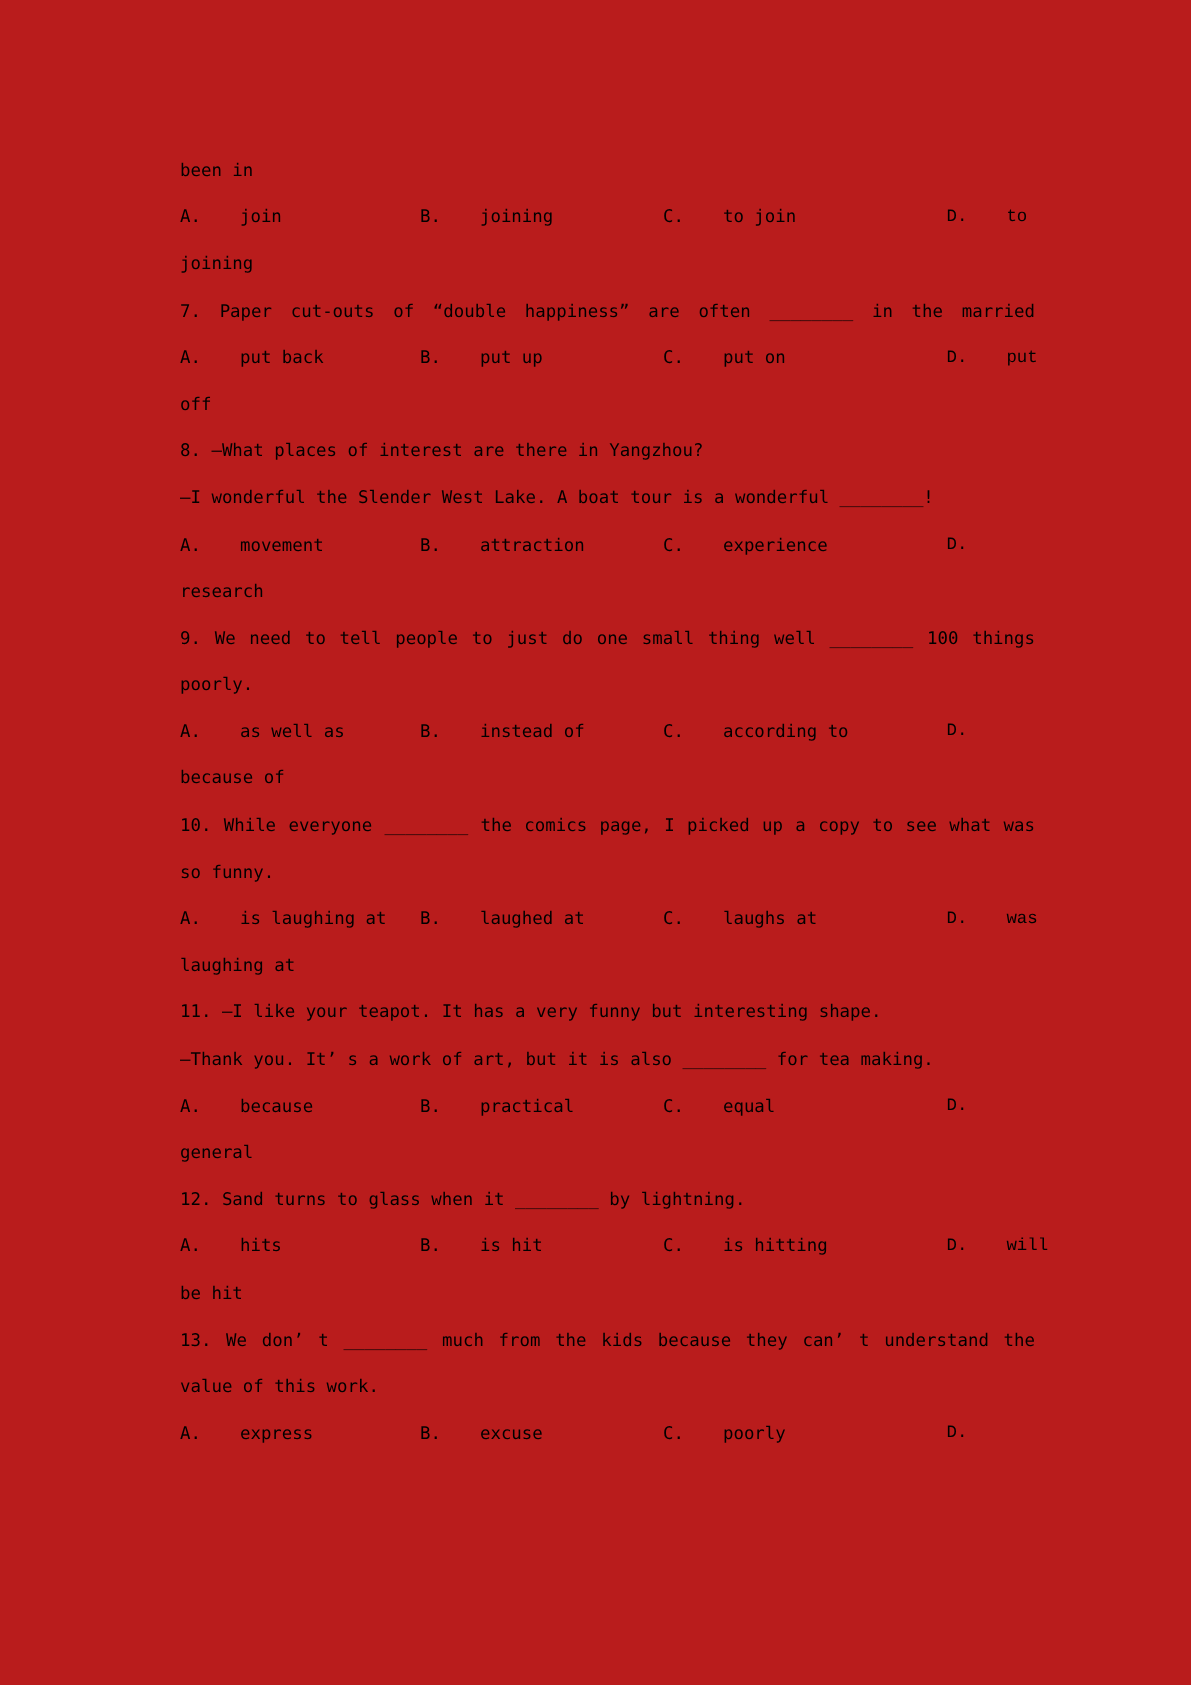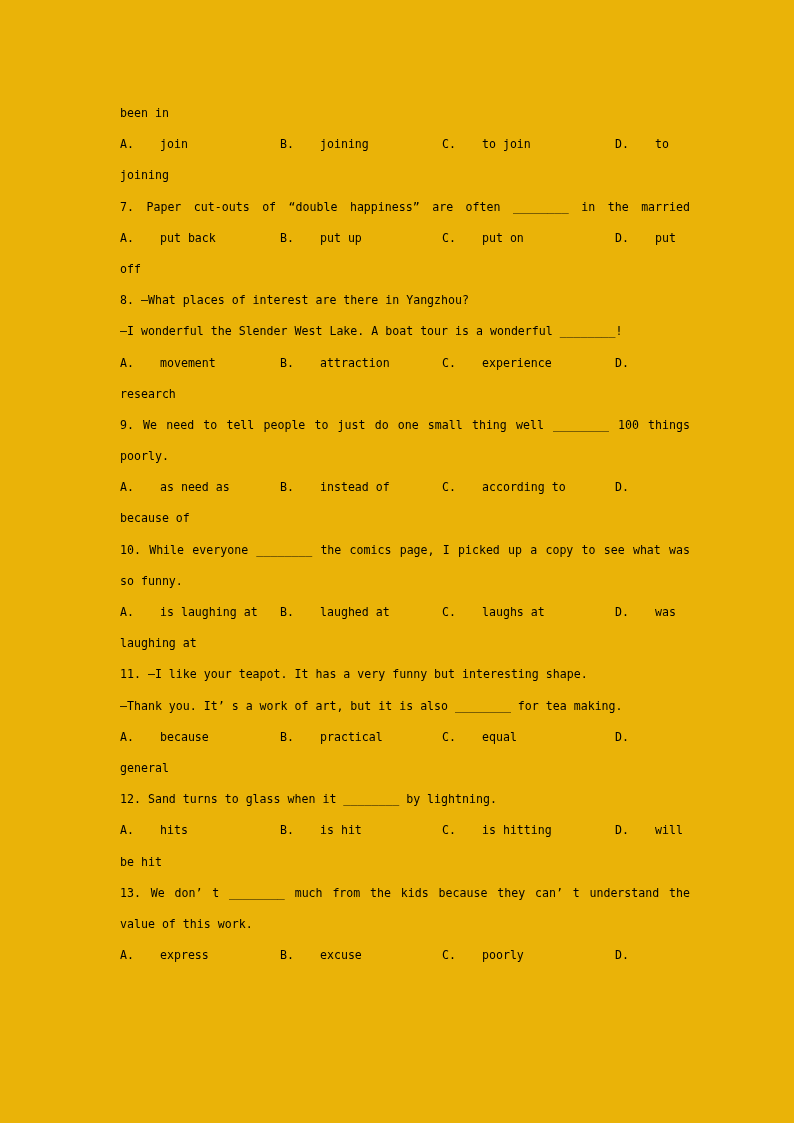--- a/index.html
+++ b/index.html
@@ -5,21 +5,21 @@
   html, body { margin: 0; padding: 0; }
   body {
     width: 794px; height: 1123px;
     background: #ffffff;
     font-family: "DejaVu Sans Mono", "Liberation Mono", monospace;
     color: #000000;
   }
   .page {
     position: relative;
     width: 794px; height: 1123px;
-    background: #eab308;
+    background: #b91c1c;
     overflow: hidden;
   }
   .content {
     position: absolute;
     left: 120px; top: 98px;
     width: 570px;
   }
   .line {
     position: relative;
     height: 31.2px;
@@ -29,41 +29,41 @@
   }
   .line.justified {
     white-space: normal;
     text-align: justify;
     text-align-last: justify;
   }
   .opt { position: absolute; top: 0; white-space: pre; }
   .opt:nth-child(1) { left: 0; }
   .opt:nth-child(2) { left: 160px; }
   .opt:nth-child(3) { left: 322px; }
-  .opt:nth-child(4) { left: 495px; }
+  .opt:nth-child(4) { left: 511px; font-family: Liberation Mono, monospace; }
   .opt .txt { margin-left: 26px; }
 </style>
 </head>
 <body>
 
 <div class="page">
   <div class="content" id="doc-content">
       <div class="line plain">been in</div>
       <div class="line options"><span class="opt"><span class="lbl">A.</span><span class="txt">join</span></span><span class="opt"><span class="lbl">B.</span><span class="txt">joining</span></span><span class="opt"><span class="lbl">C.</span><span class="txt">to join</span></span><span class="opt"><span class="lbl">D.</span><span class="txt">to</span></span></div>
       <div class="line plain">joining</div>
       <div class="line justified">7. Paper cut-outs of “double happiness” are often ________ in the married</div>
       <div class="line options"><span class="opt"><span class="lbl">A.</span><span class="txt">put back</span></span><span class="opt"><span class="lbl">B.</span><span class="txt">put up</span></span><span class="opt"><span class="lbl">C.</span><span class="txt">put on</span></span><span class="opt"><span class="lbl">D.</span><span class="txt">put</span></span></div>
       <div class="line plain">off</div>
       <div class="line plain">8. —What places of interest are there in Yangzhou?</div>
       <div class="line plain">—I wonderful the Slender West Lake. A boat tour is a wonderful ________!</div>
       <div class="line options"><span class="opt"><span class="lbl">A.</span><span class="txt">movement</span></span><span class="opt"><span class="lbl">B.</span><span class="txt">attraction</span></span><span class="opt"><span class="lbl">C.</span><span class="txt">experience</span></span><span class="opt"><span class="lbl">D.</span></span></div>
       <div class="line plain">research</div>
       <div class="line justified">9. We need to tell people to just do one small thing well ________ 100 things</div>
       <div class="line plain">poorly.</div>
-      <div class="line options"><span class="opt"><span class="lbl">A.</span><span class="txt">as need as</span></span><span class="opt"><span class="lbl">B.</span><span class="txt">instead of</span></span><span class="opt"><span class="lbl">C.</span><span class="txt">according to</span></span><span class="opt"><span class="lbl">D.</span></span></div>
+      <div class="line options"><span class="opt"><span class="lbl">A.</span><span class="txt">as well as</span></span><span class="opt"><span class="lbl">B.</span><span class="txt">instead of</span></span><span class="opt"><span class="lbl">C.</span><span class="txt">according to</span></span><span class="opt"><span class="lbl">D.</span></span></div>
       <div class="line plain">because of</div>
       <div class="line justified">10. While everyone ________ the comics page, I picked up a copy to see what was</div>
       <div class="line plain">so funny.</div>
       <div class="line options"><span class="opt"><span class="lbl">A.</span><span class="txt">is laughing at</span></span><span class="opt"><span class="lbl">B.</span><span class="txt">laughed at</span></span><span class="opt"><span class="lbl">C.</span><span class="txt">laughs at</span></span><span class="opt"><span class="lbl">D.</span><span class="txt">was</span></span></div>
       <div class="line plain">laughing at</div>
       <div class="line plain">11. —I like your teapot. It has a very funny but interesting shape.</div>
       <div class="line plain">—Thank you. It’ s a work of art, but it is also ________ for tea making.</div>
       <div class="line options"><span class="opt"><span class="lbl">A.</span><span class="txt">because</span></span><span class="opt"><span class="lbl">B.</span><span class="txt">practical</span></span><span class="opt"><span class="lbl">C.</span><span class="txt">equal</span></span><span class="opt"><span class="lbl">D.</span></span></div>
       <div class="line plain">general</div>
       <div class="line plain">12. Sand turns to glass when it ________ by lightning.</div>

